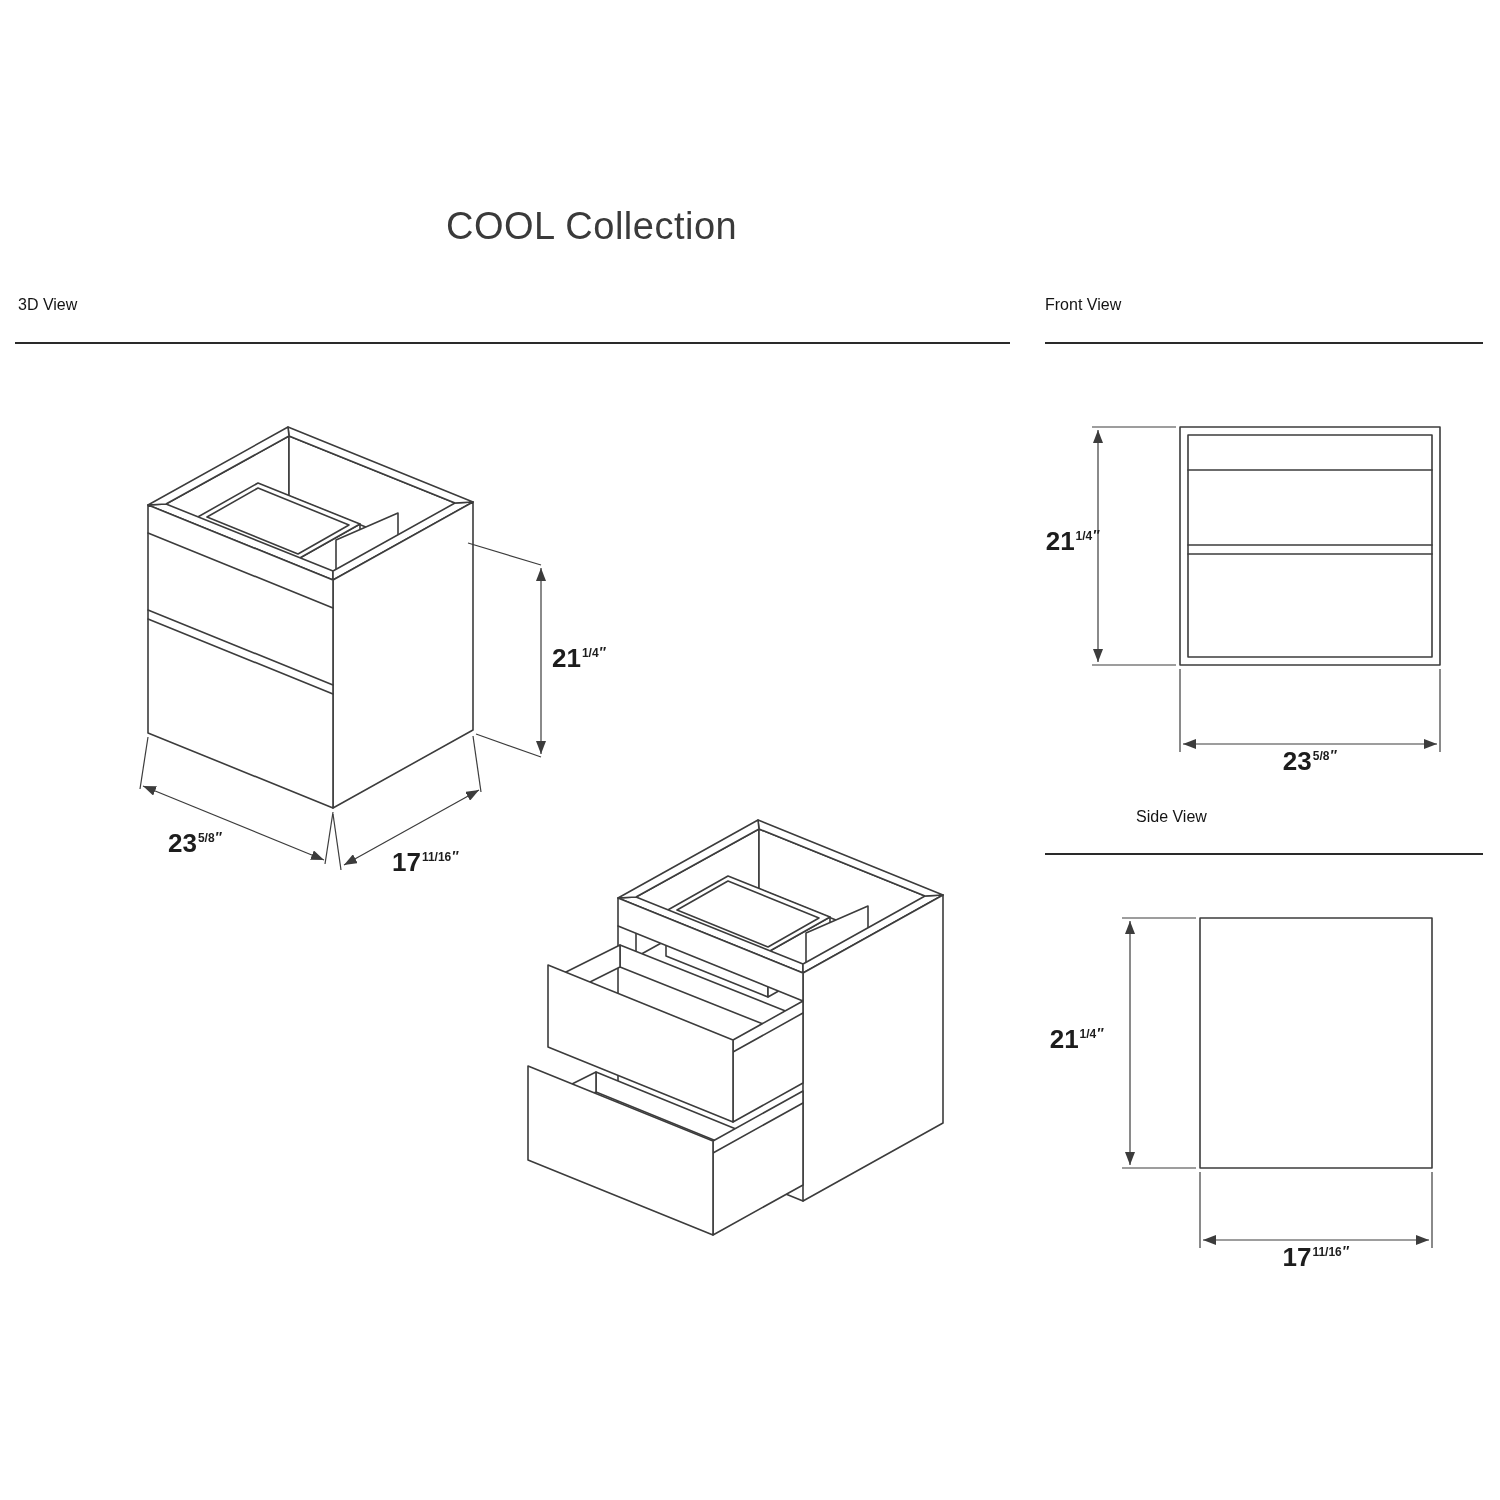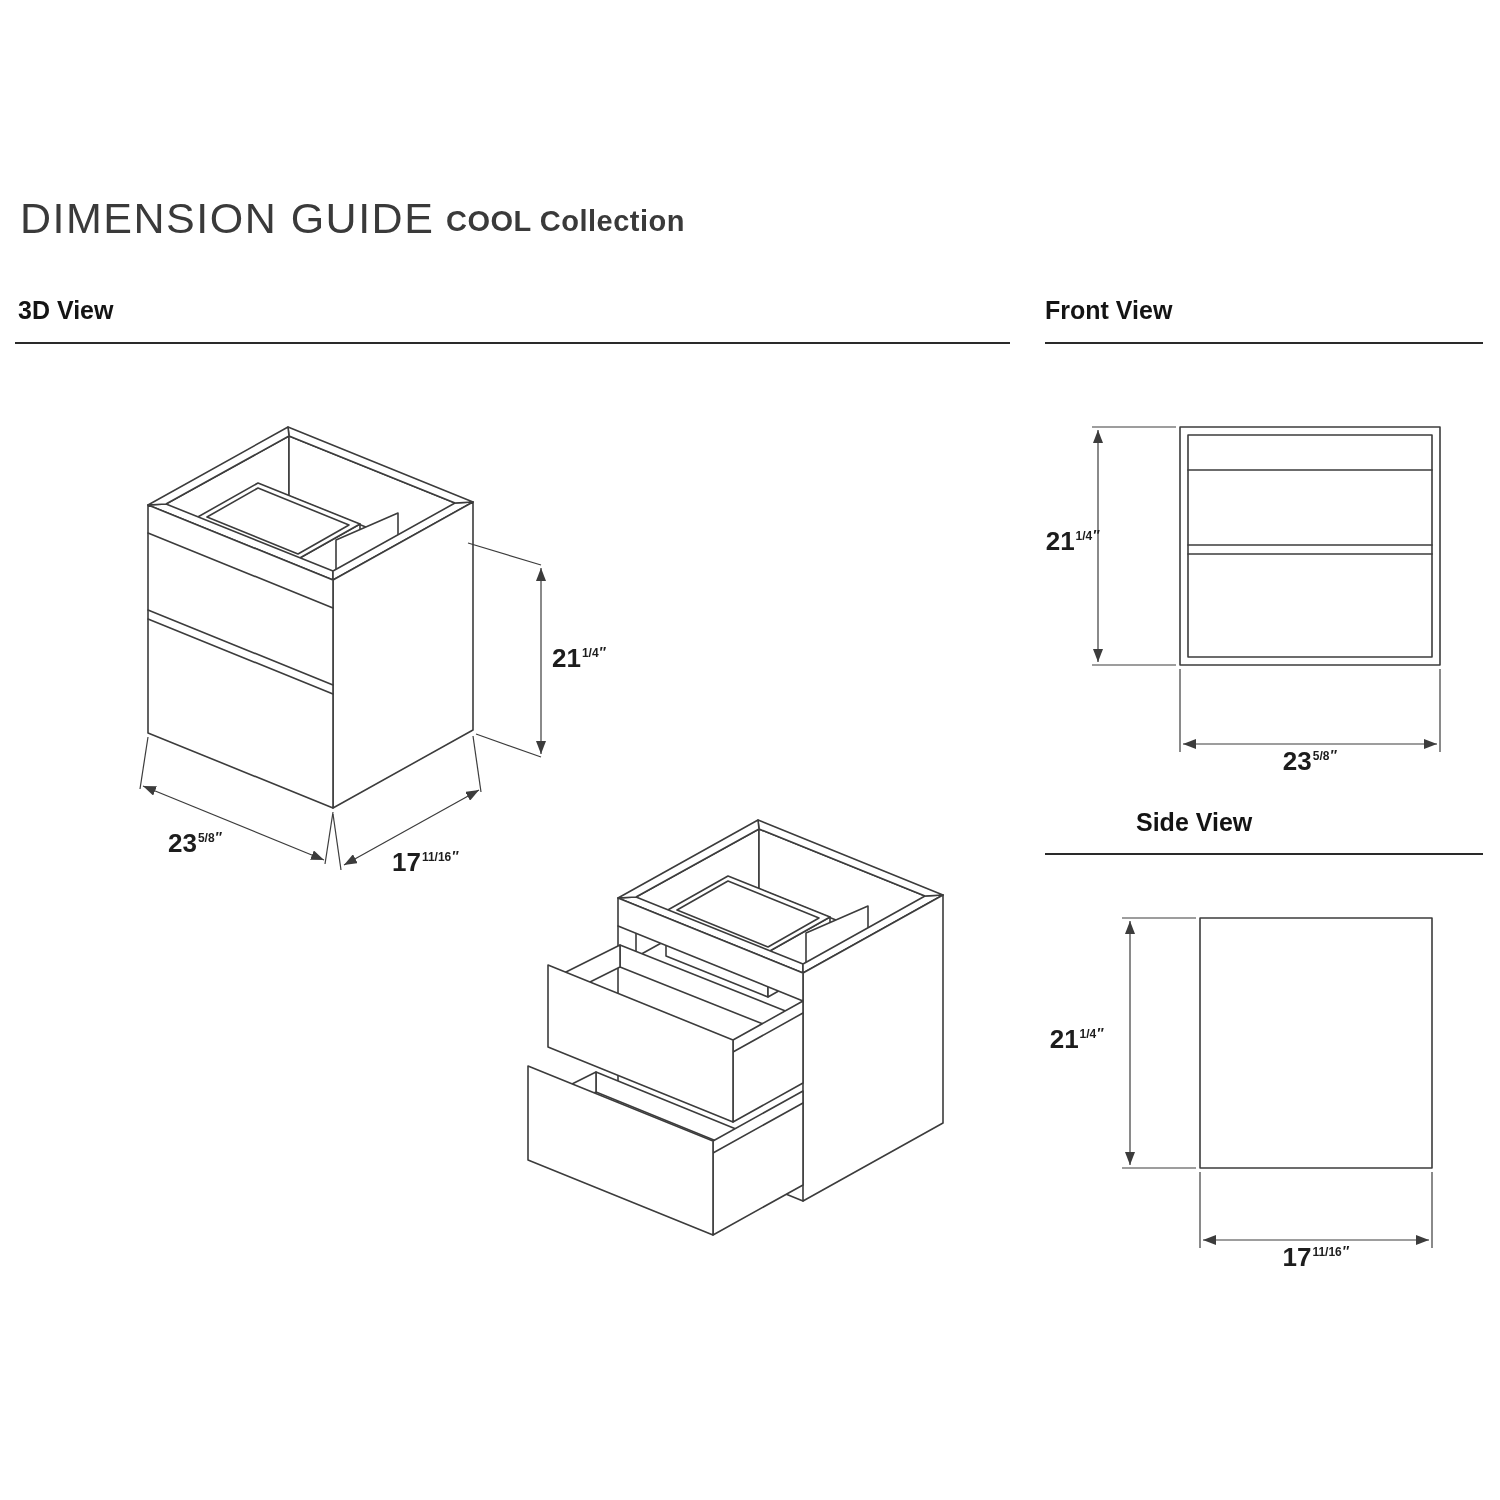--- a/index.html
+++ b/index.html
@@ -1,44 +1,43 @@
 <!DOCTYPE html>
 <html><head>
 <meta charset="utf-8">
 <style>
   html,body{margin:0;padding:0;background:#ffffff;}
   body{width:1500px;height:1500px;font-family:"Liberation Sans",sans-serif;color:#222;}
   .page{position:relative;width:1500px;height:1500px;background:#fff;overflow:hidden;}
 
   .page-title{position:absolute;left:20px;top:194px;font-size:43px;font-weight:400;
               color:#3a3a3a;letter-spacing:1.5px;white-space:nowrap;}
-  .collection-name{position:absolute;left:446px;top:205px;font-size:29px;font-weight:700;
+  .collection-name{position:absolute;left:446px;top:205px;font-size:38px;font-weight:400;
               color:#3a3a3a;letter-spacing:.5px;white-space:nowrap;}
 
-  .section-label{position:absolute;font-size:25px;font-weight:700;color:#141414;white-space:nowrap;}
+  .section-label{position:absolute;font-size:16px;font-weight:400;color:#141414;white-space:nowrap;}
   .rule{position:absolute;height:2px;background:#2a2a2a;}
 
   .dim-label{position:absolute;font-size:26px;font-weight:700;color:#1d1d1d;white-space:nowrap;line-height:1;}
   .dim-frac{font-size:12px;font-weight:700;vertical-align:10px;margin-left:1px;}
   .dim-unit{font-size:14px;font-weight:700;vertical-align:10px;margin-left:1px;}
   .ta-right{text-align:right;}
   .ta-center{text-align:center;}
 
   svg{position:absolute;left:0;top:0;}
   .lw{fill:#ffffff;stroke:#3c3c3c;stroke-width:1.6;stroke-linejoin:round;}
   .lwn{fill:none;stroke:#3c3c3c;stroke-width:1.6;stroke-linejoin:round;}
   .ln{stroke:#3c3c3c;stroke-width:1.6;stroke-linecap:round;}
   .dim{stroke:#3c3c3c;stroke-width:1.2;fill:none;}
 </style>
 </head>
 <body>
 
 <div class="page">
 
-  <div class="page-title">DIMENSION GUIDE</div>
   <div class="collection-name">COOL Collection</div>
 
   <div class="section-label" style="left:18px;top:296px;">3D View</div>
   <div class="rule" style="left:15px;top:342px;width:995px;"></div>
 
   <div class="section-label" style="left:1045px;top:296px;text-align:right;">Front View</div>
   <div class="rule" style="left:1045px;top:342px;width:438px;"></div>
 
   <div class="section-label" style="left:1088px;top:808px;margin-left:48px;">Side View</div>
   <div class="rule" style="left:1045px;top:853px;width:438px;"></div>

